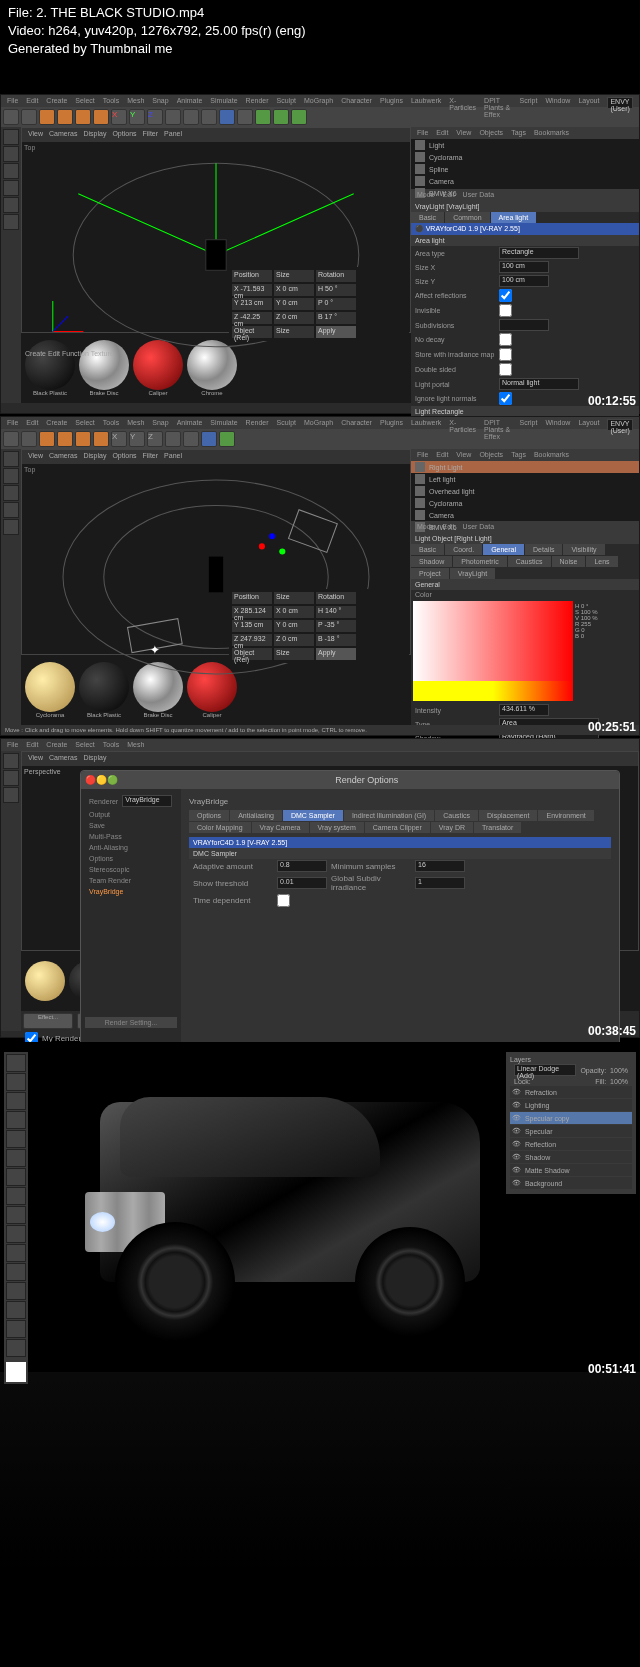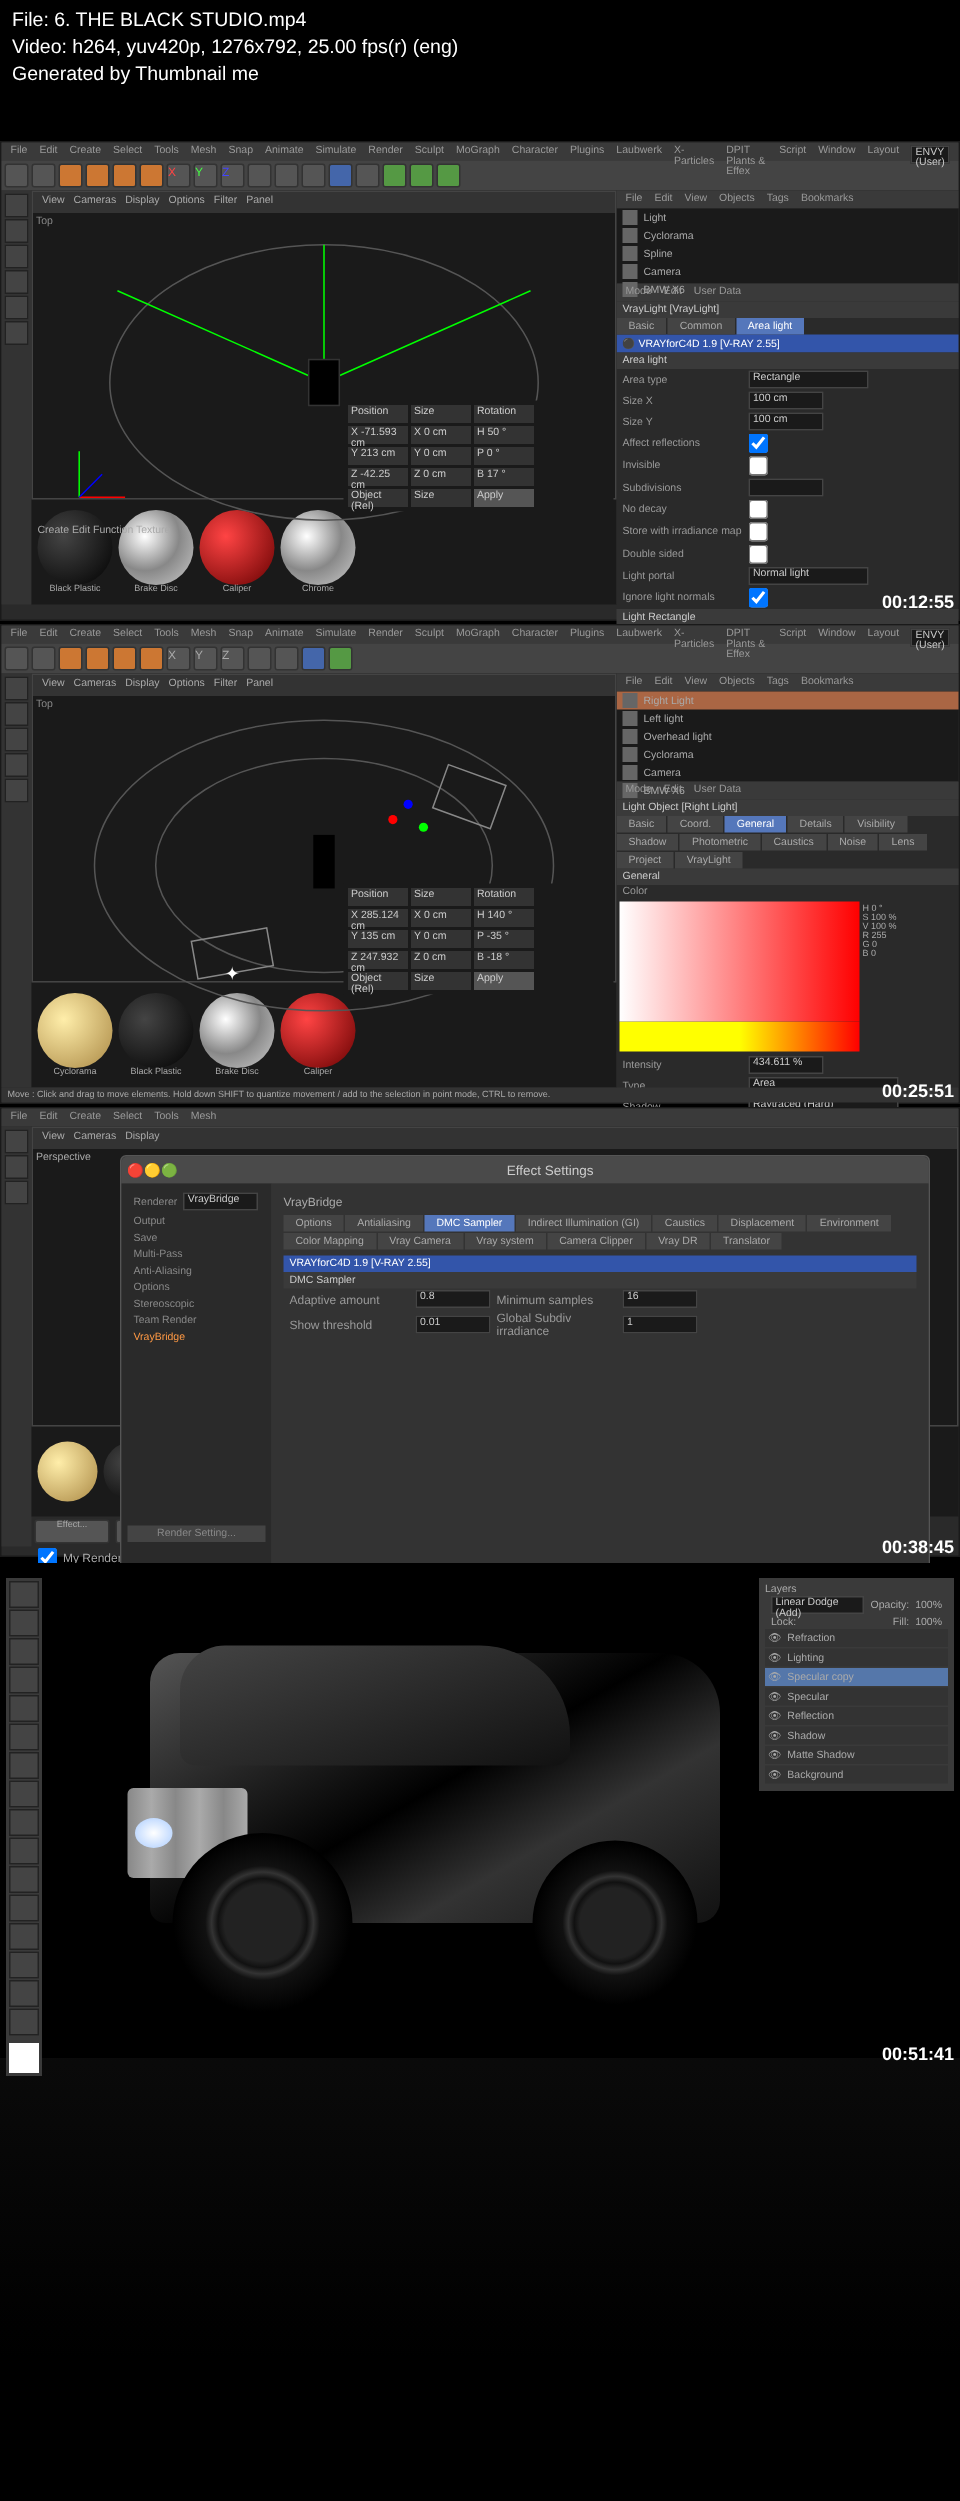--- a/index.html
+++ b/index.html
@@ -52,21 +52,21 @@
 .ps-layers{position:absolute;background:#3a3a3a;padding:4px;font-size:7px;width:130px}
 .layer-row{display:flex;align-items:center;gap:4px;padding:2px;background:#333;margin-bottom:1px}
 .color-picker{width:160px;height:80px;background:linear-gradient(to right,#fff,#ff0000);position:relative}
 .hue-bar{width:160px;height:20px;background:linear-gradient(to right,#ff0,#ff0,#f00)}
 .scene-lines{position:absolute;width:100%;height:100%;pointer-events:none}
 </style>
 </head>
 <body>
 
 <div class="header">
-<div>File: 6. THE BLACK STUDIO.mp4</div>
+<div>File: 2. THE BLACK STUDIO.mp4</div>
 <div>Video: h264, yuv420p, 1276x792, 25.00 fps(r) (eng)</div>
 <div>Generated by Thumbnail me</div>
 </div>
 
 <div class="panel" style="top:94px;left:0;width:640px;height:320px">
 <div class="menubar">
 <span>File</span>
       <span>Edit</span>
       <span>Create</span>
       <span>Select</span>
@@ -555,21 +555,21 @@
 <div class="attr-row">
           <input type="checkbox" checked="" style="">
           <span>My Render Setting</span>
         </div>
 </div>
 </div>
 </div>
 
 <div class="render-dialog" style="top:770px;left:80px;width:540px">
 <div class="render-title">
-<span style="float:left">🔴🟡🟢</span><span>Effect Settings</span>
+<span style="float:left">🔴🟡🟢</span><span>Render Options</span>
 </div>
 <div class="render-body">
 <div class="render-sidebar">
 <div class="attr-row">
           <span>Renderer</span>
           <span class="attr-input" style="width:50px">VrayBridge</span>
         </div>
 <div>Output</div>
         <div>Save</div>
         <div>Multi-Pass</div>
@@ -604,20 +604,24 @@
           <span class="attr-input">0.8</span>
           <span class="attr-label">Minimum samples</span>
           <span class="attr-input">16</span>
         </div>
 <div class="attr-row">
           <span class="attr-label">Show threshold</span>
           <span class="attr-input">0.01</span>
           <span class="attr-label">Global Subdiv irradiance</span>
           <span class="attr-input">1</span>
         </div>
+<div class="attr-row">
+          <span class="attr-label">Time dependent</span>
+          <input type="checkbox" style="">
+        </div>
 </div>
 </div>
 </div>
 <div class="timestamp" style="top:1024px">00:38:45</div>
 
 <div class="car-render" style="top:1042px;left:0;width:640px;height:625px">
 <div style="position:absolute;top:40px;left:60px;width:440px;height:290px">
 <div class="car-body" style="top:20px;left:40px;width:380px;height:180px;background:linear-gradient(150deg,#555 0%,#222 30%,#000 50%,#333 70%,#111 100%);border-radius:20px 40px 15px 10px"></div>
 <div style="position:absolute;top:15px;left:60px;width:260px;height:80px;background:linear-gradient(160deg,#444,#111);border-radius:30px 60px 10px 10px"></div>
 <div style="position:absolute;top:110px;left:25px;width:80px;height:60px;background:linear-gradient(90deg,#888,#aaa,#888,#aaa,#888,#aaa);border-radius:4px"></div>

